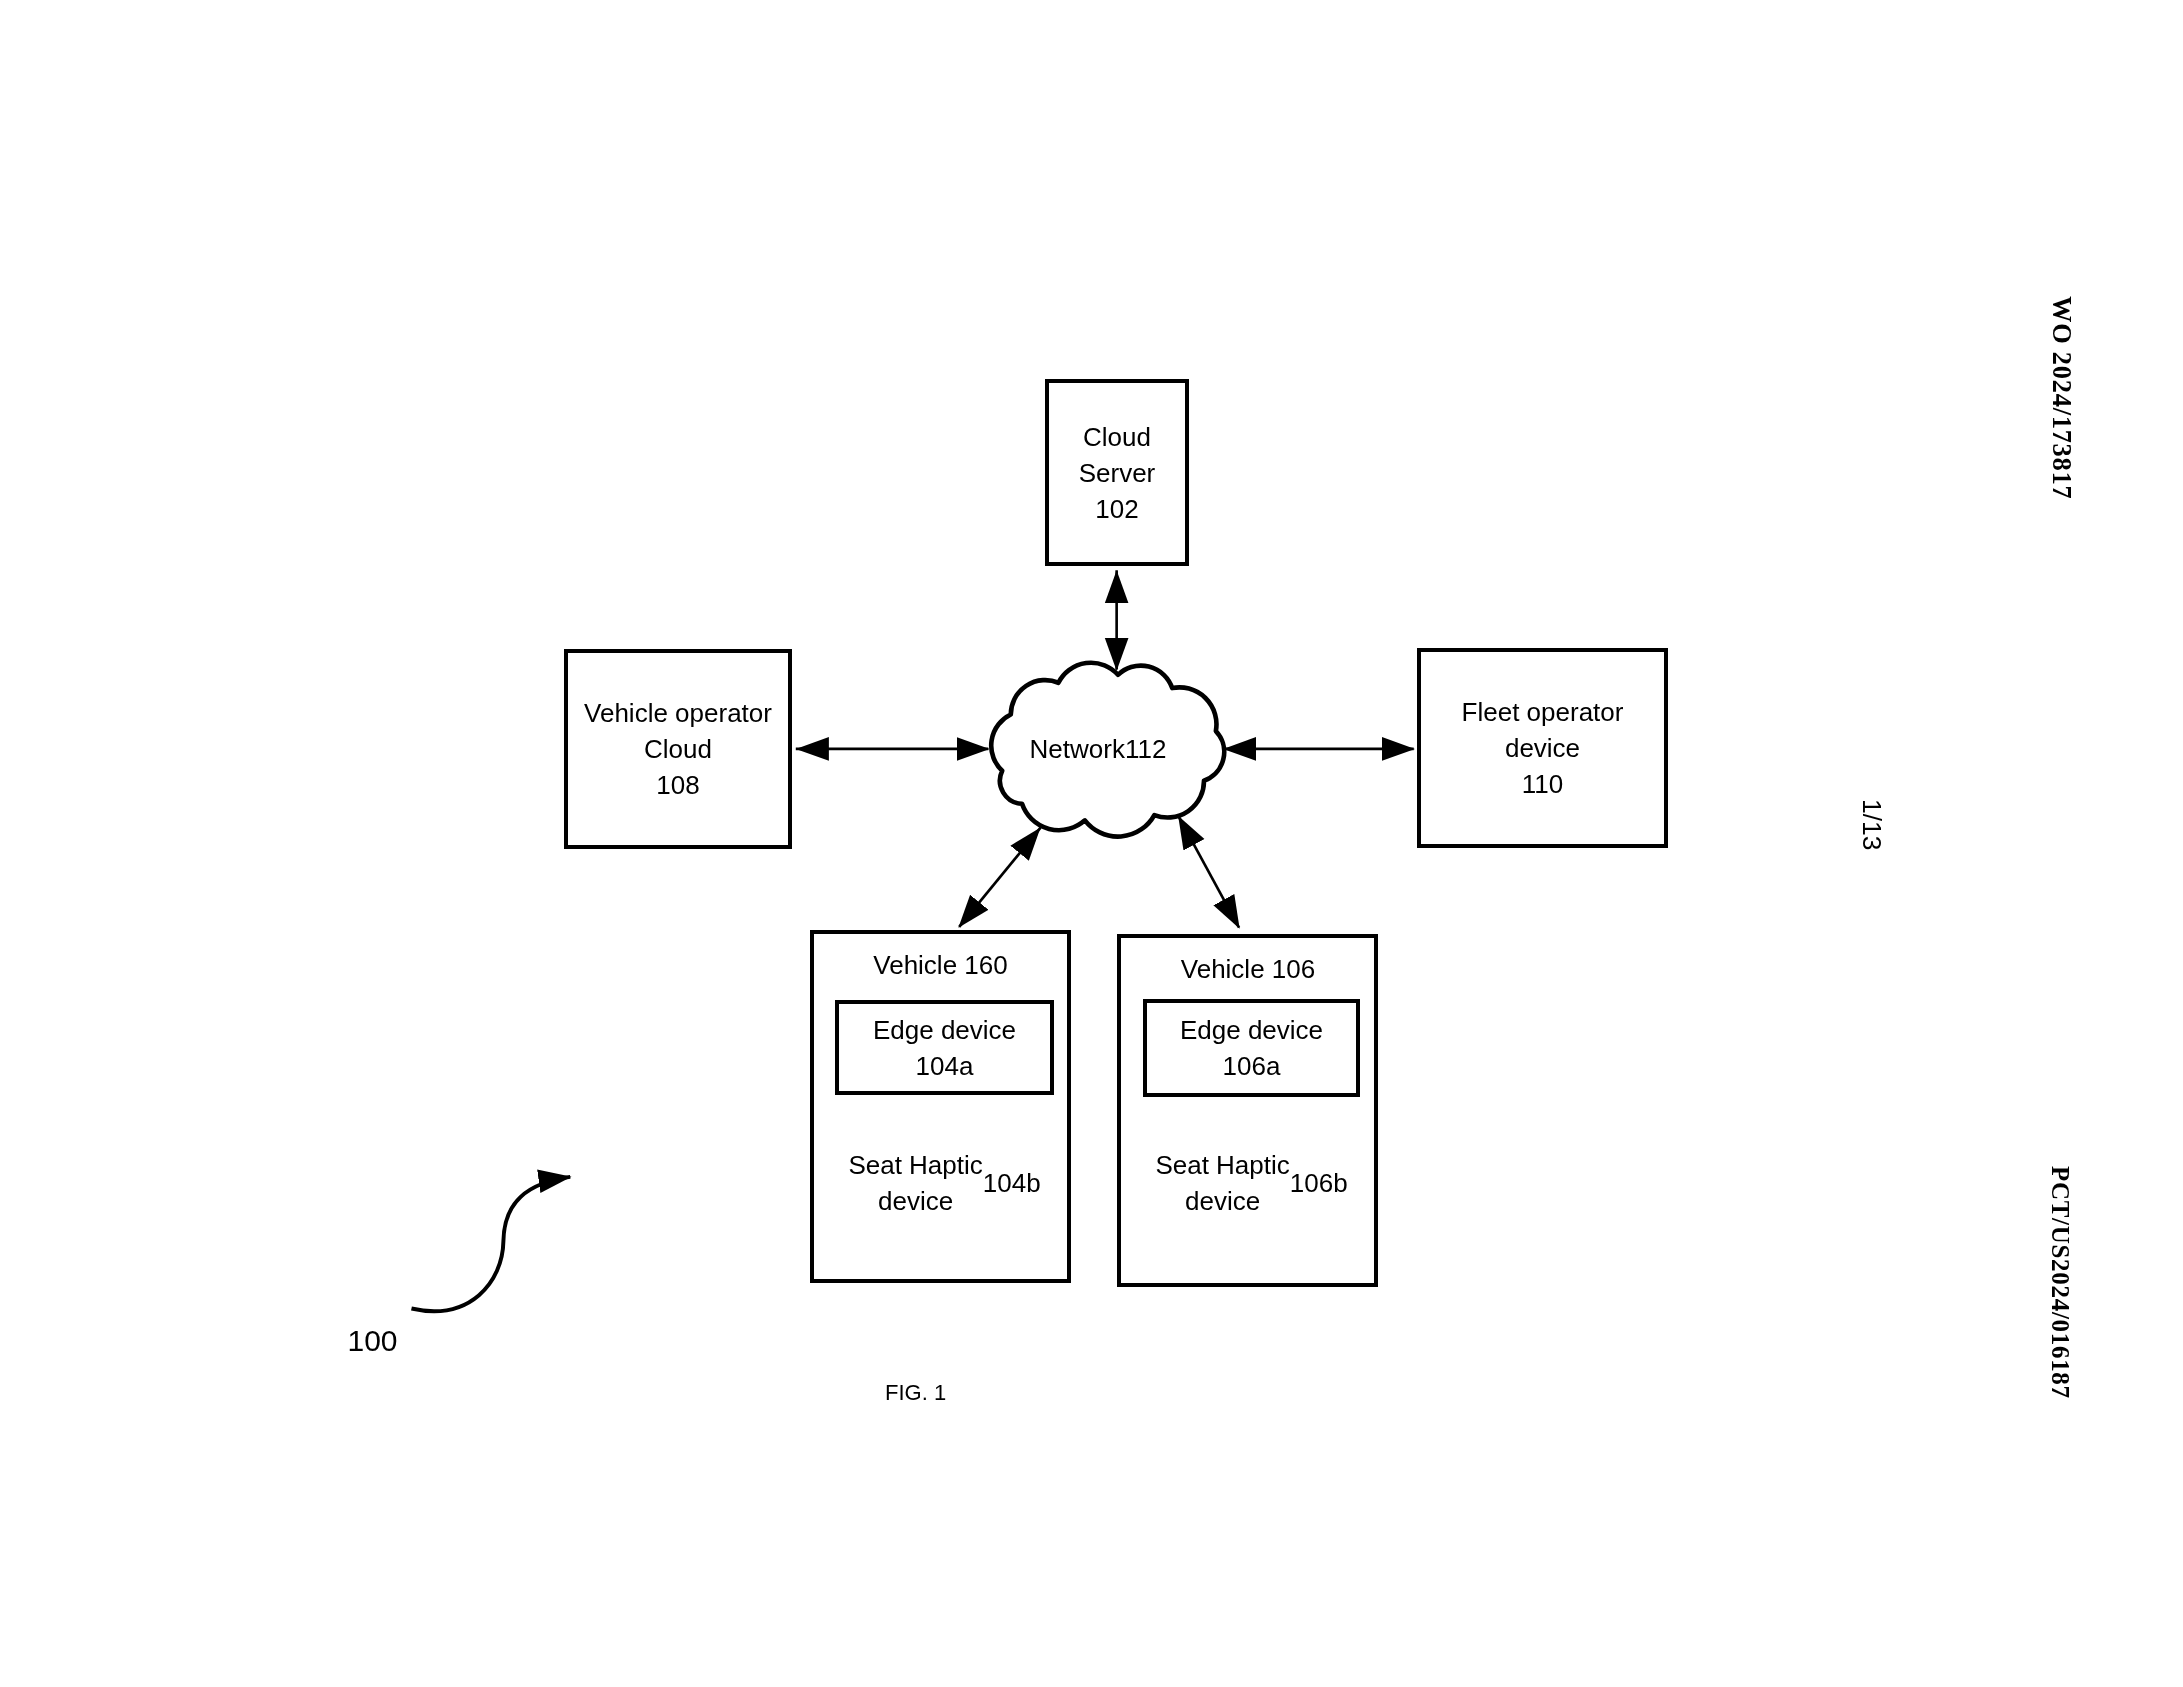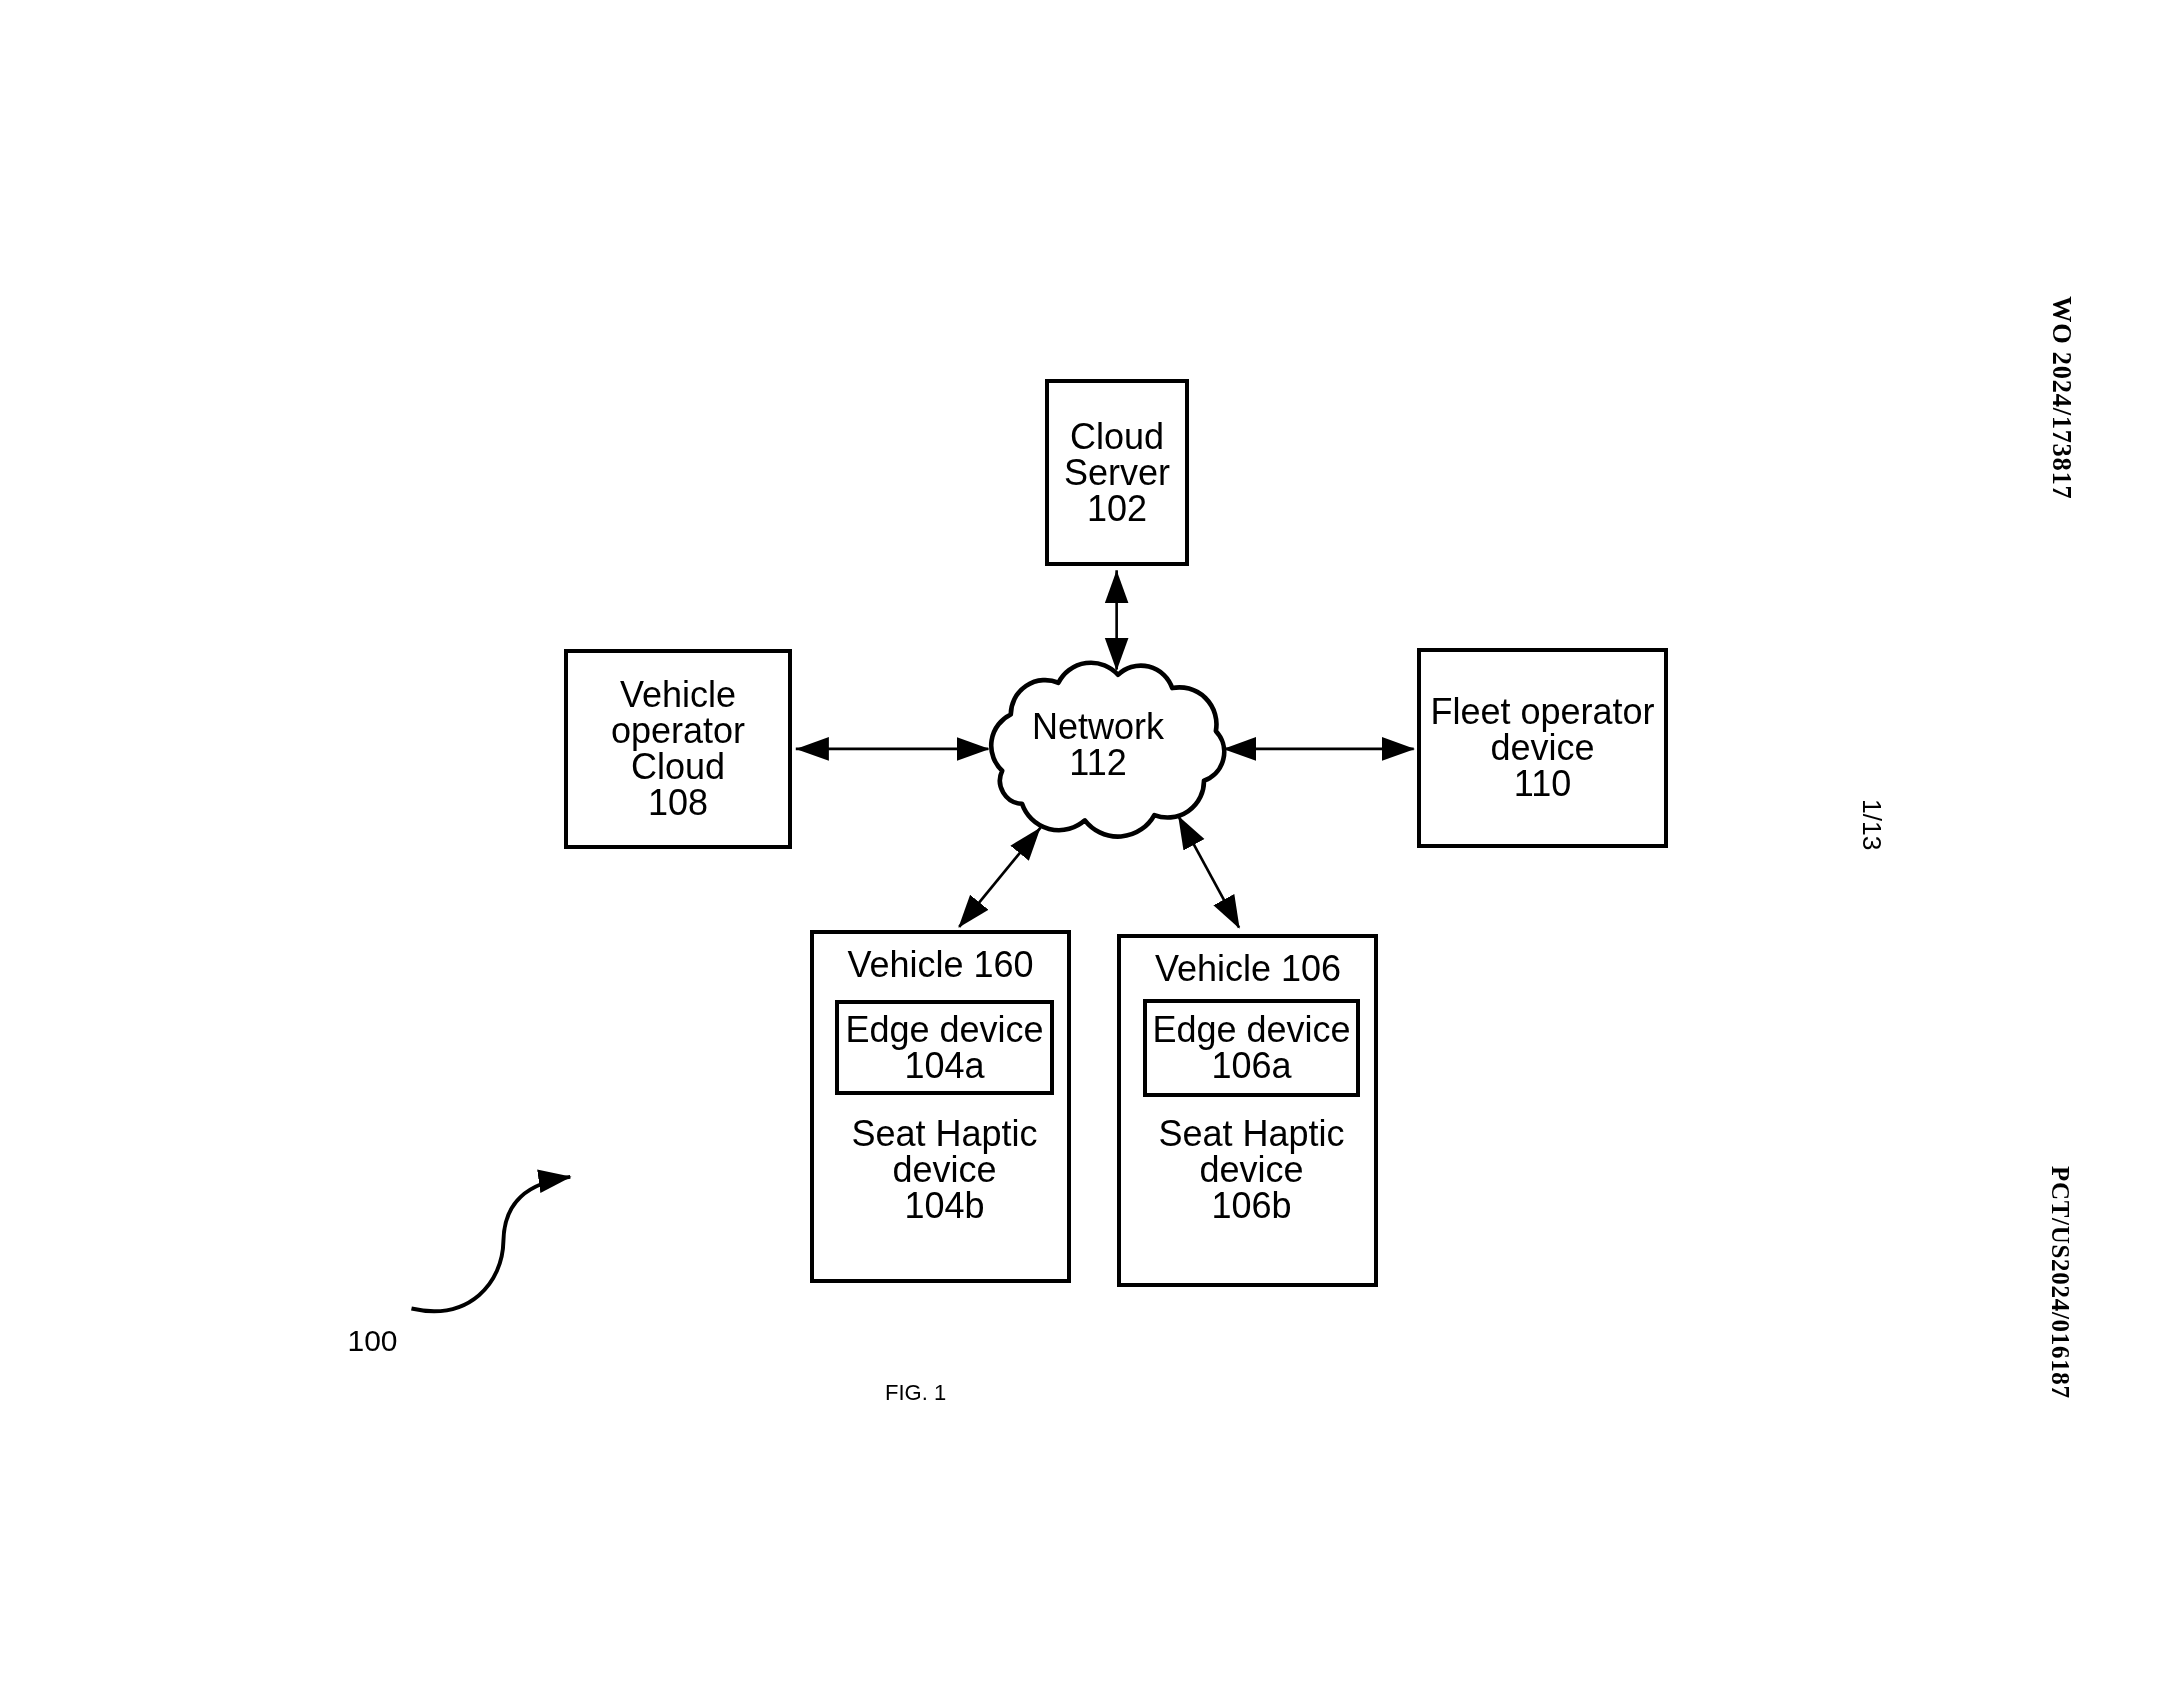--- a/index.html
+++ b/index.html
@@ -26,28 +26,28 @@
   .center-label {
     display: flex;
     flex-direction: column;
     align-items: center;
     justify-content: center;
     text-align: center;
   }
   .label-overlay {
     position: absolute;
     display: flex;
-    flex-direction: column;
+    flex-direction: row;
     align-items: center;
-    justify-content: flex-start;
+    justify-content: center;
     text-align: center;
     background: transparent;
   }
   .diagram-text {
-    font-size: 36px;
+    font-size: 26px;
     line-height: 36px;
     white-space: pre-line;
     color: #000000;
   }
   .title-row {
     position: absolute;
     text-align: center;
   }
   .margin-text-vertical {
     position: absolute;

